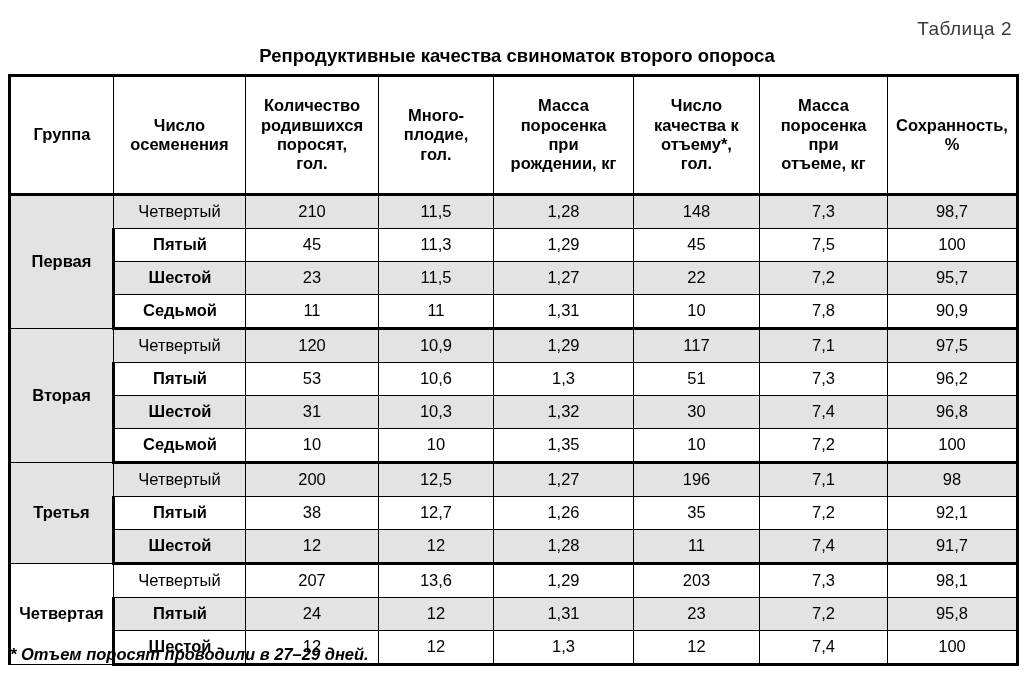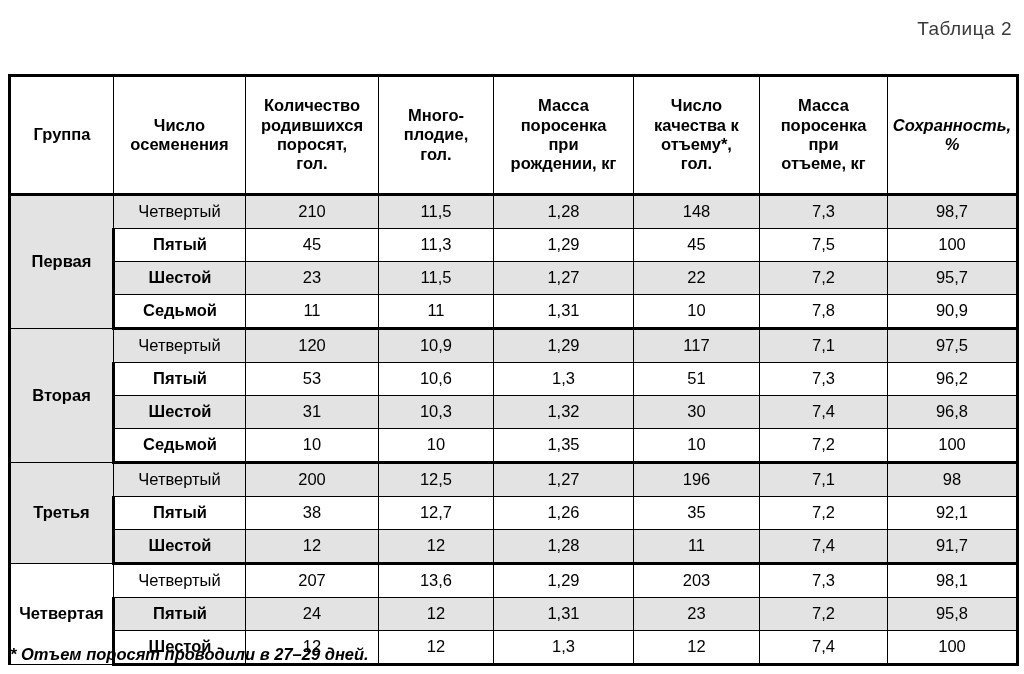--- a/index.html
+++ b/index.html
@@ -69,21 +69,21 @@
     height: 30px;
     line-height: 1.18;
   }
   table.data thead th {
     font-weight: bold;
     height: 112px;
     border-bottom-width: 3px;
     padding: 2px 4px;
   }
   table.data thead tr th:first-child { border-left-width: 3px; }
-  table.data thead tr th:last-child { border-right-width: 3px; font-style: italic; }
+  table.data thead tr th:last-child { border-right-width: 3px; }
   table.data thead tr th { border-top-width: 3px; }
 
   table.data tbody td { padding: 1px 4px; }
   table.data tbody tr td:first-child { border-left-width: 3px; font-weight: bold; }
   table.data tbody tr td:last-child { border-right-width: 3px; }
   table.data tbody tr.last-row td { border-bottom-width: 3px; }
 
   td.group-cell {
     font-weight: bold;
     font-size: 16.5px;
@@ -116,20 +116,21 @@
   }
   .hdr-line { display: block; }
 </style>
 </head>
 <body>
 
 <div class="page">
 
   <div class="table-label">Таблица 2</div>
 
+  <div class="table-title">Репродуктивные качества свиноматок второго опороса</div>
 
   <table class="data">
     <colgroup>
       <col class="c0">
         <col class="c1">
         <col class="c2">
         <col class="c3">
       <col class="c4">
         <col class="c5">
         <col class="c6">

